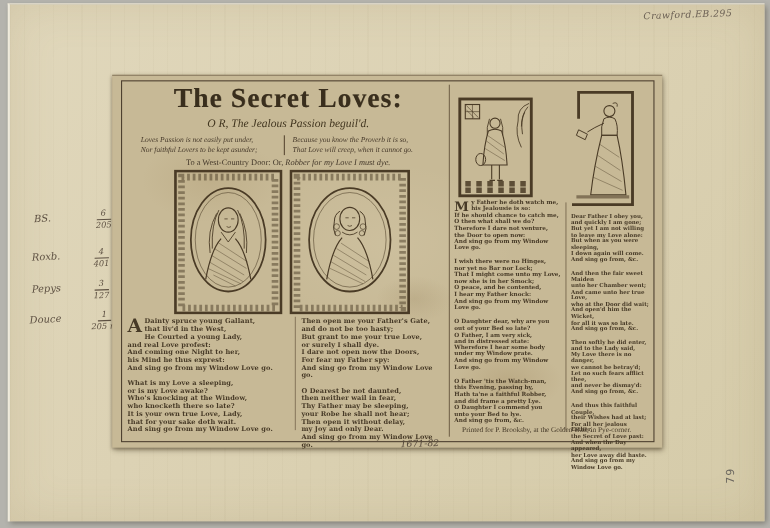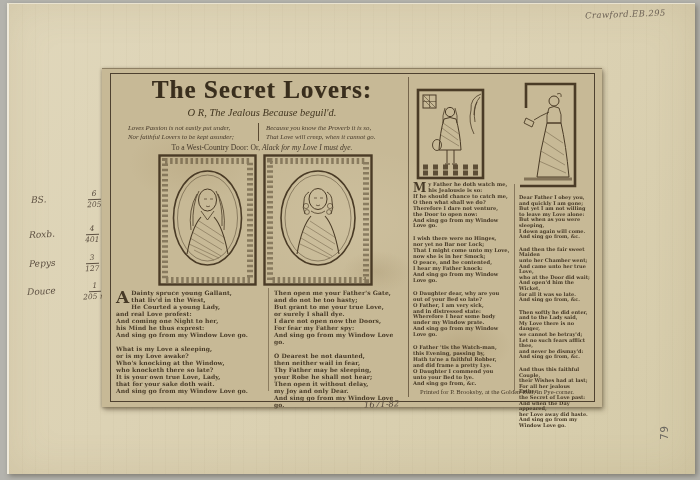--- a/index.html
+++ b/index.html
@@ -120,33 +120,33 @@
       <span class="den">205 m</span>
     </span>
   </div>
 
   <div class="sheet">
     <div class="frame"></div>
     <div class="rule" style="left:306px;top:8px;height:320px;"></div>
     <div class="rule" style="left:166px;top:219px;height:103px;opacity:0.55;"></div>
     <div class="rule" style="left:412px;top:115px;height:207px;opacity:0.6;"></div>
 
-    <div class="title">The Secret Lovers:</div>
-    <div class="subtitle">O R, The Jealous Because beguil'd.</div>
+    <div class="title">The Secret Loves:</div>
+    <div class="subtitle">O R, The Jealous Passion beguil'd.</div>
 
     <div class="epigraph">
       <div class="ecol sl">Loves Passion is not easily put under,
 Nor faithful Lovers to be kept asunder;</div>
       <div class="ecol sl">Because you know the Proverb it is so,
 That Love will creep, when it cannot go.</div>
     </div>
 
     <div class="tune">
       <span>To a West-Country Door: Or,</span>
-      <i>Alack for my Love I must dye.</i>
+      <i>Robber for my Love I must dye.</i>
     </div>
 
     <div class="cut" style="left:56px;top:85px;">
       <svg width="99" height="132" viewBox="0 0 99 132">
         <rect class="wc" x="1.5" y="1.5" width="96" height="129" stroke-width="2.4"></rect>
         <rect class="wc" x="7" y="7" width="85" height="119" stroke-width="6" stroke-dasharray="2.5 2.6" opacity="0.5"></rect>
         <ellipse class="wc" cx="49.5" cy="64" rx="34" ry="47" stroke-width="1.6"></ellipse>
         <ellipse class="wc" cx="49.5" cy="64" rx="30" ry="43" stroke-width="0.7" opacity="0.7"></ellipse>
         <ellipse class="wc" cx="49.5" cy="46" rx="9" ry="11" stroke-width="1"></ellipse>
         <path class="wc" d="M41,37 Q34,50 35,72 M58,37 Q65,50 64,72 M39,40 Q30,56 33,76 M60,40 Q68,56 66,76" stroke-width="0.8"></path>

